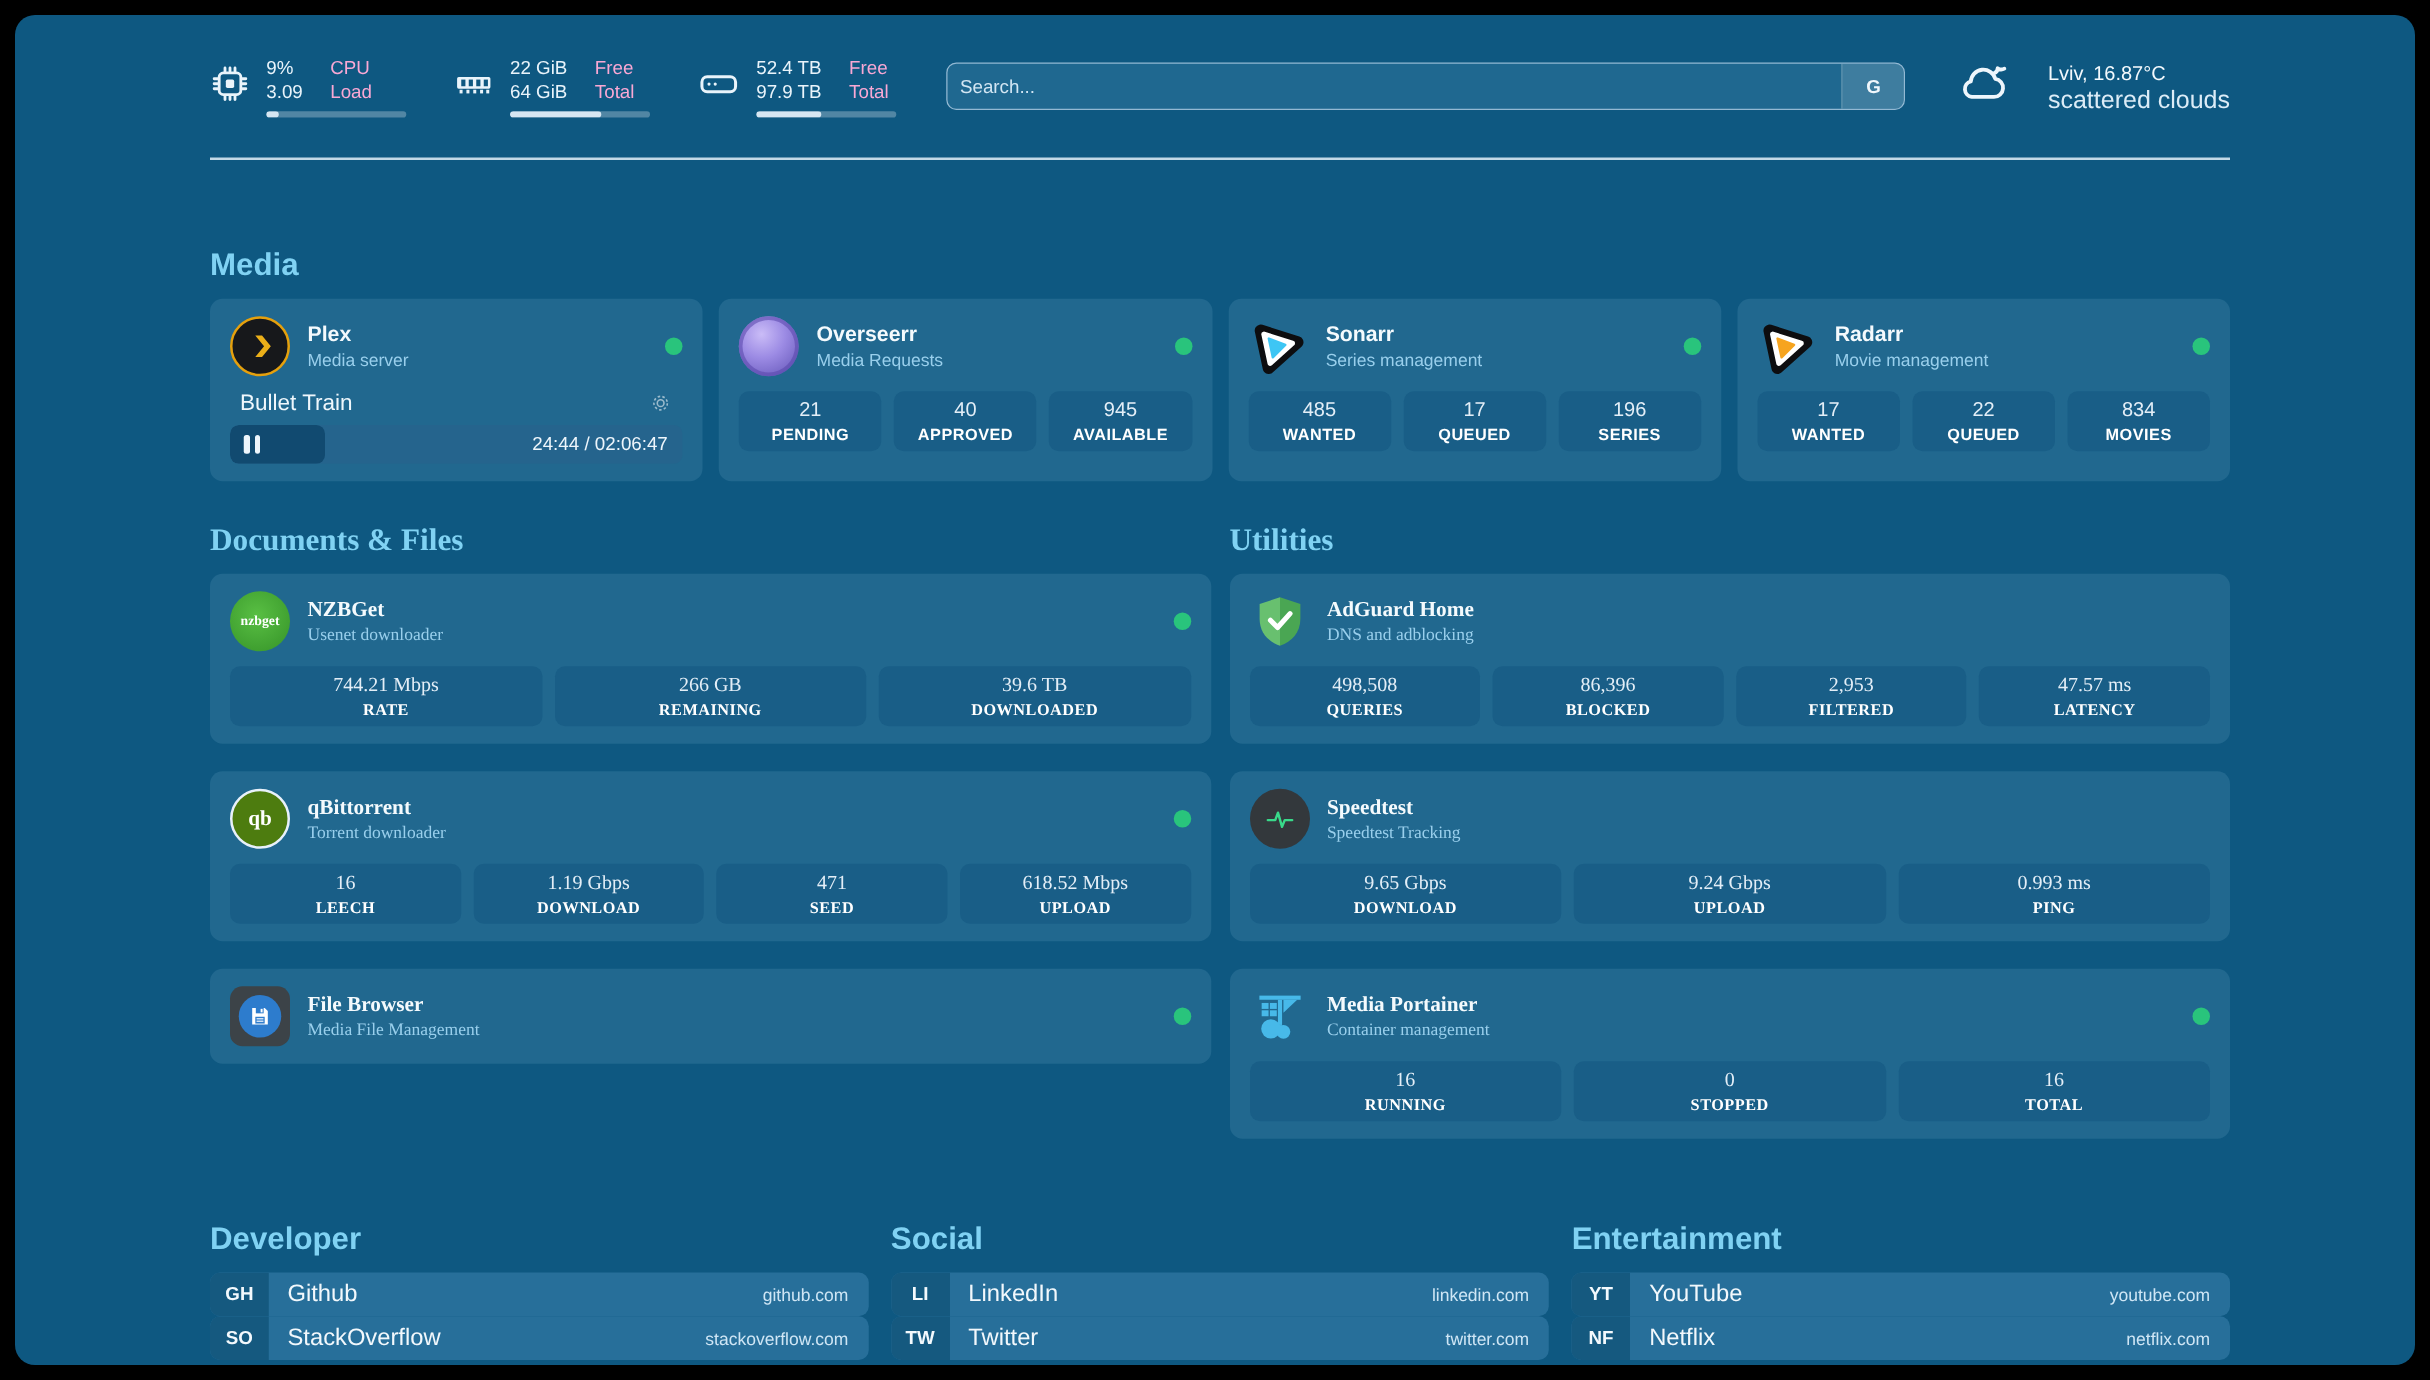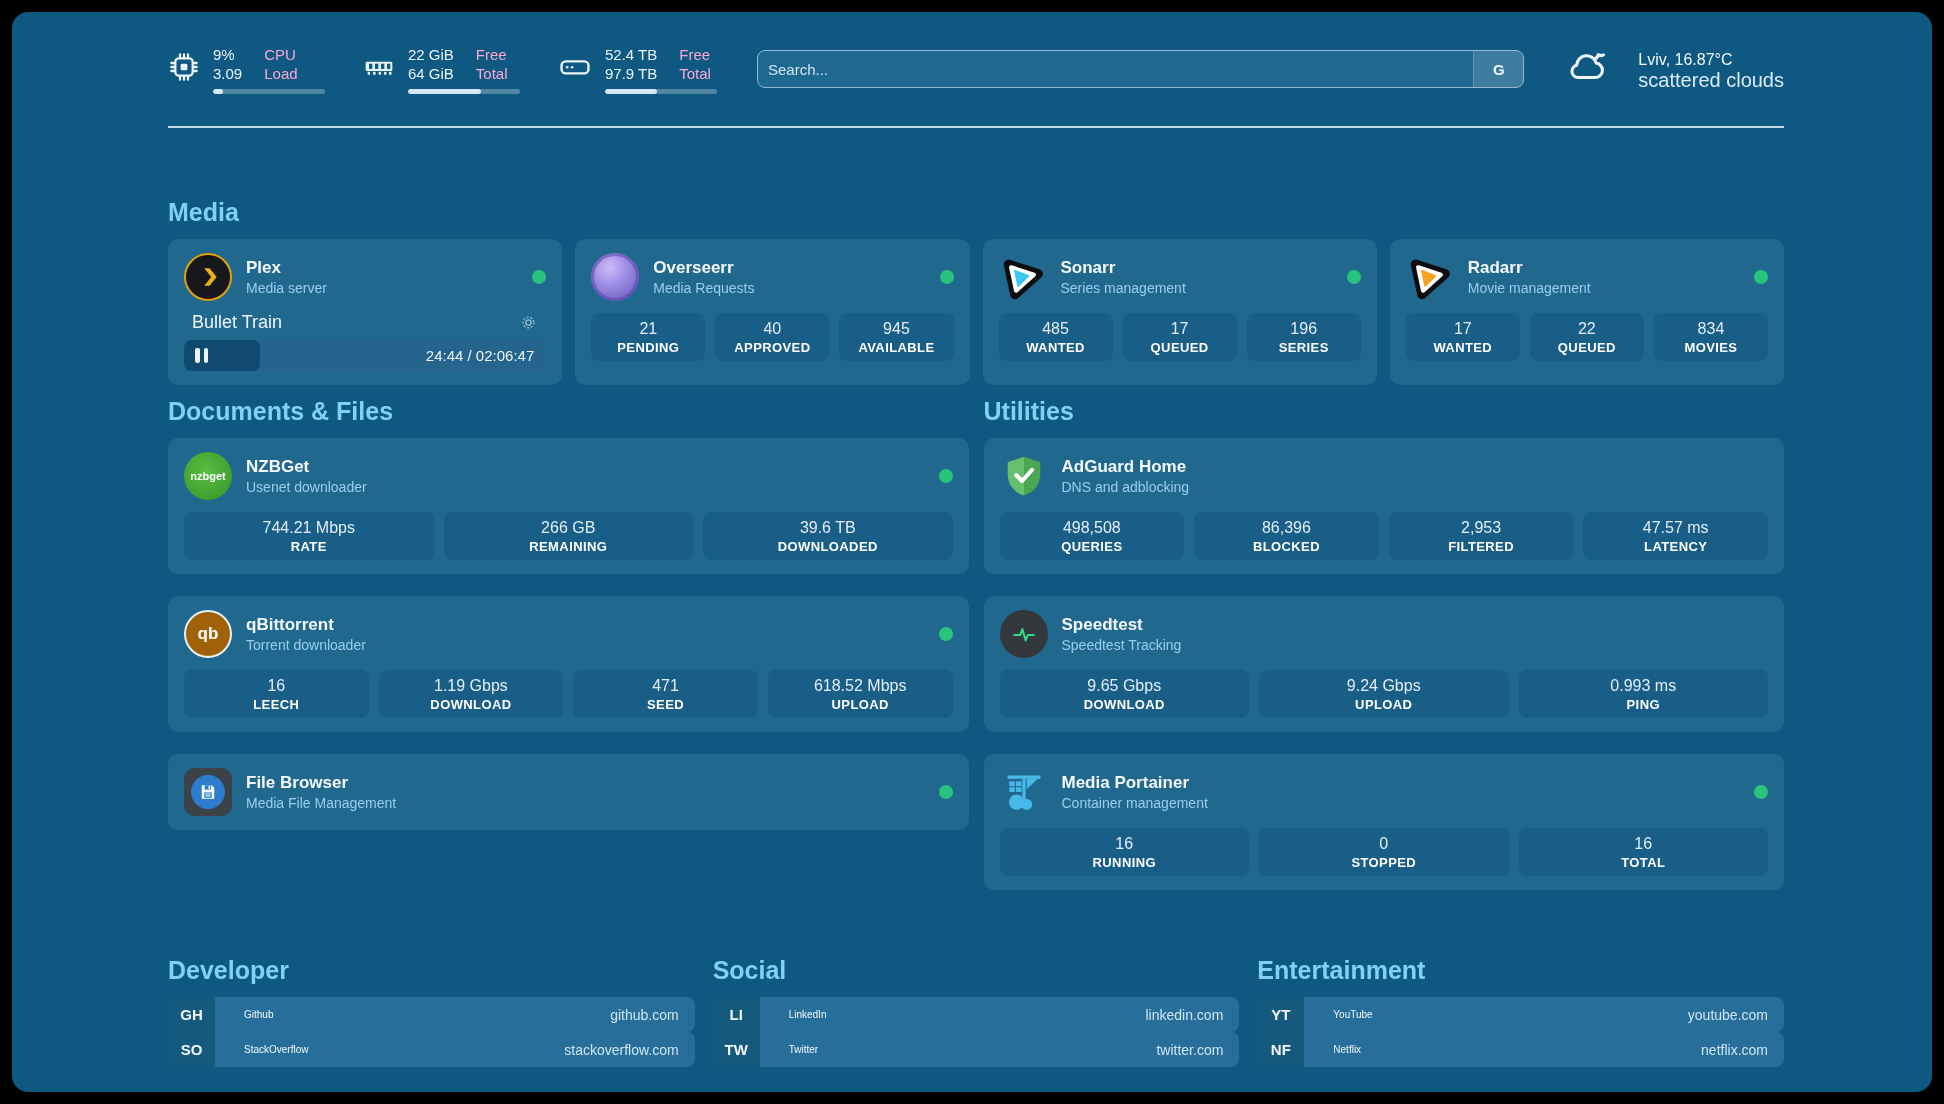--- a/index.html
+++ b/index.html
@@ -30,21 +30,21 @@
   .weather-text { display: flex; flex-direction: column; }
   .weather-line1 { color: #f3f9fd; font-size: 16px; line-height: 21px; }
   .weather-line2 { color: #dcecf7; font-size: 20px; line-height: 20px; }
 
   .divider { margin-top: 26px; border: none; border-top: 2px solid rgba(226,240,249,0.85); }
 
   
   .section-title { font-size: 25px; color: #80d2f3; font-weight: 600; margin-bottom: 12px; }
   .section-media { margin-top: 70px; }
   .media-grid { display: grid; grid-template-columns: repeat(4, 1fr); gap: 13px; }
-  .two-col { display: grid; grid-template-columns: 1fr 1fr; gap: 15px; margin-top: 12px; align-items: start; }
+  .two-col { display: grid; grid-template-columns: 1fr 1fr; gap: 15px; margin-top: 34px; align-items: start; font-family: Liberation Serif, serif; }
   .col-stack { display: flex; flex-direction: column; gap: 22px; }
 
   .card { background: #21688f; border-radius: 10px; padding: 14px 16px; cursor: pointer; }
   .card-head { display: flex; align-items: center; gap: 14px; }
   .app-icon { width: 48px; height: 48px; border-radius: 50%; flex: 0 0 48px;
               display: flex; align-items: center; justify-content: center; }
   .card-titles { flex: 1; min-width: 0; }
   .card-name { color: #f4fafd; font-size: 17px; font-weight: 600; line-height: 22px; }
   .card-desc { color: #99cfec; font-size: 14px; line-height: 19px; }
   .status-dot { width: 14px; height: 14px; border-radius: 50%; background: #29c47c; flex: 0 0 14px; }
@@ -70,36 +70,36 @@
   .pause-btn span { width: 4.5px; height: 15px; background: #eef6fc; border-radius: 2px; }
   .player-time { position: absolute; right: 12px; top: 0; bottom: 0; display: flex; align-items: center;
           color: #eef6fc; font-size: 15px; }
 
   
   .icon-plex { background: #17181b; border: 2.5px solid #e5a00d; }
   .icon-overseerr { background: radial-gradient(circle at 38% 30%, #cabcf7 0%, #9c8be4 42%, #5d4fb3 100%);
           box-shadow: inset 0 0 0 3px rgba(88,70,170,0.55); }
   .icon-nzbget { background: radial-gradient(circle at 45% 40%, #59bf43 0%, #3e9e2f 75%); }
   .icon-nzbget span { color: #fff; font-size: 11px; font-weight: 700; }
-  .icon-qb { background: #a16207; border: 2px solid #e8f1fa; justify-content: center; }
+  .icon-qb { background: #4d7c0f; border: 2px solid #e8f1fa; justify-content: center; }
   .icon-qb span { color: #fff; font-size: 17px; font-weight: 700; }
   .icon-speedtest { background: #33383c; }
   .icon-filebrowser { width: 48px; height: 48px; border-radius: 10px; background: #3c4348; flex: 0 0 48px;
           display: flex; align-items: center; justify-content: center; }
   .fb-circle { width: 34px; height: 34px; border-radius: 50%; background: #2d7ccd;
           display: flex; align-items: center; justify-content: center; }
 
   
   .links-grid { display: grid; grid-template-columns: repeat(3, 1fr); gap: 18px; margin-top: 66px; padding-bottom: 30px; }
   .link-rows { display: flex; flex-direction: column; }
   .link-row { display: flex; align-items: stretch; height: 35px; border-radius: 8px; overflow: hidden;
           background: #276f9a; cursor: pointer; }
   .link-abbr { width: 47px; background: #15597f; color: #f3f9fd; font-size: 15px; font-weight: 600;
           display: flex; align-items: center; justify-content: center; flex: 0 0 47px; }
-  .link-name { flex: 1; display: flex; align-items: center; padding-left: 29px; color: #f2f8fc; font-size: 10px; }
+  .link-name { flex: 1; display: flex; align-items: center; padding-left: 15px; color: #f2f8fc; font-size: 19px; }
   .link-url { display: flex; align-items: center; padding-right: 16px; color: #cfe6f5; font-size: 14px; }
 </style>
 </head>
 <body>
 
 <div class="canvas">
   <div class="content">
 
     <header class="topbar">
       <div class="stats-group">

